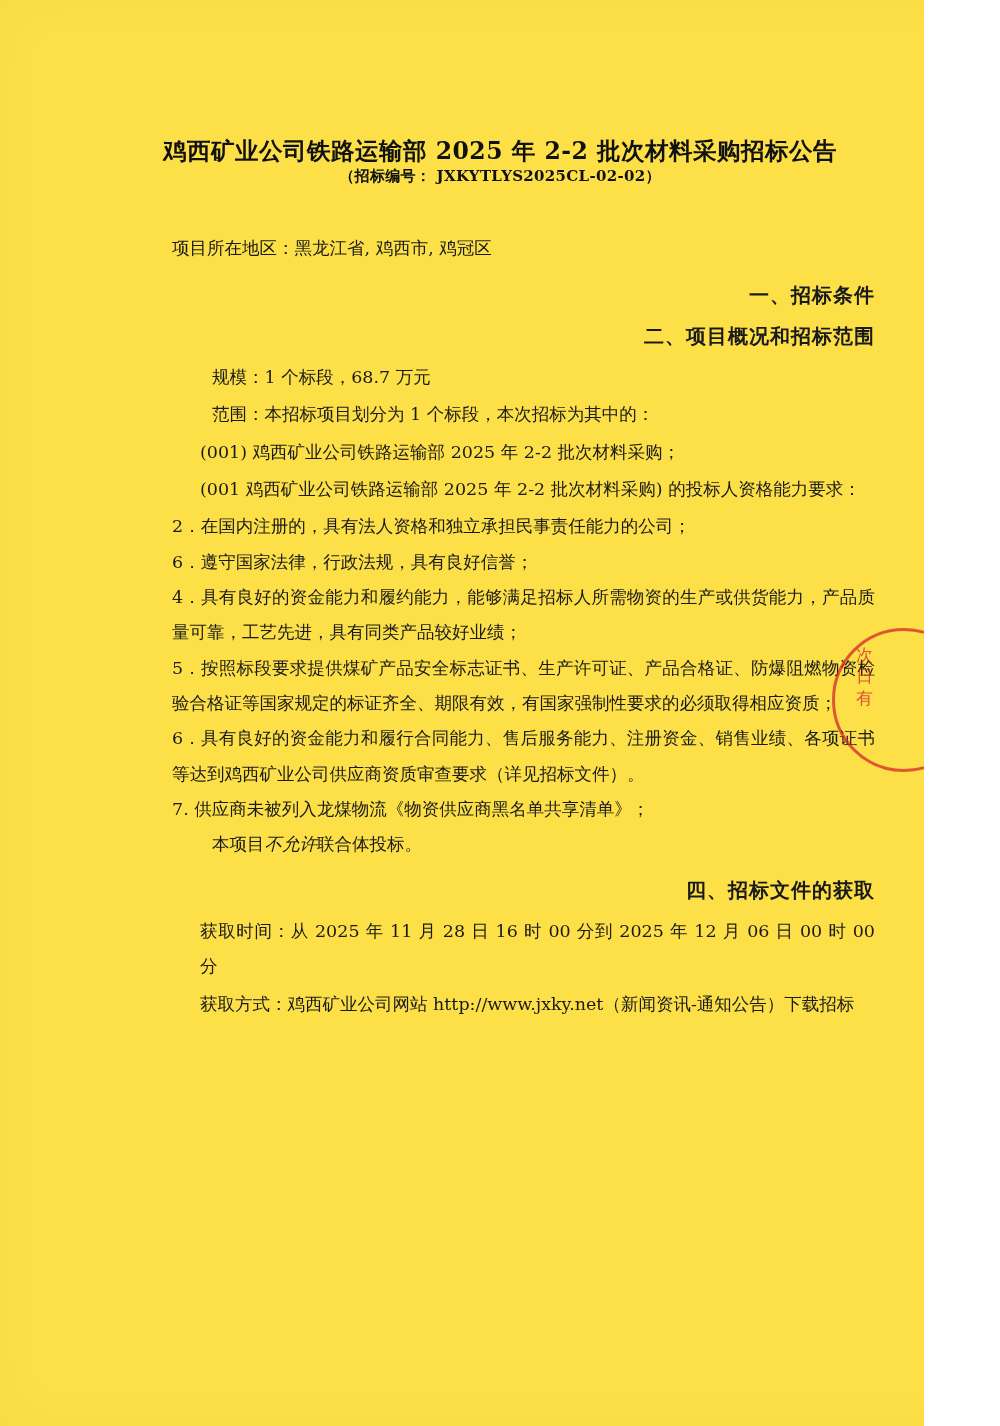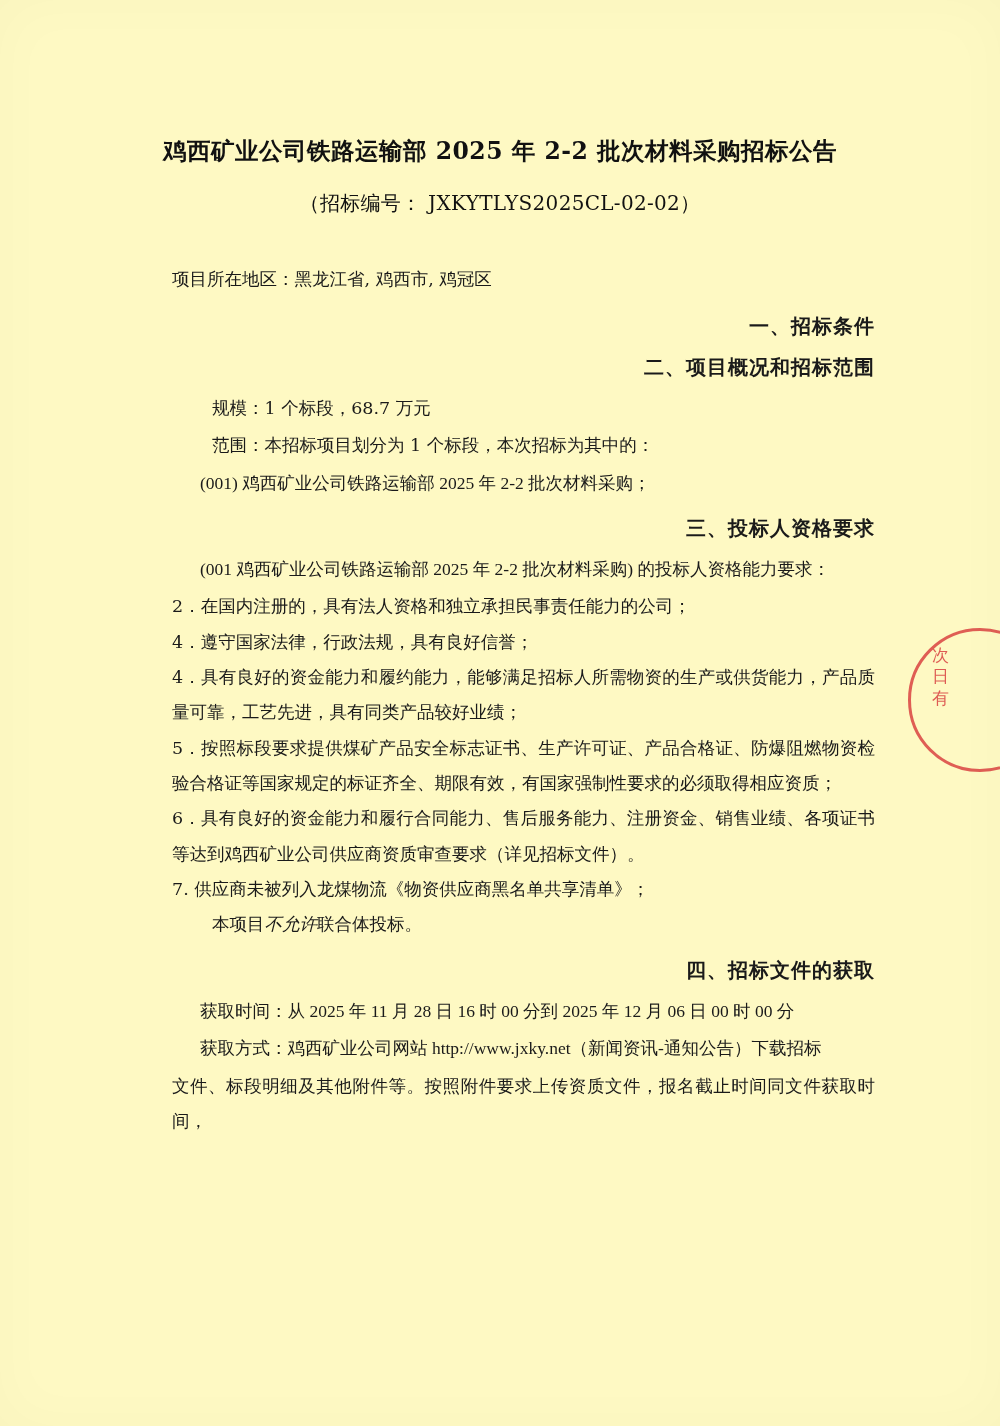--- a/index.html
+++ b/index.html
@@ -2,23 +2,23 @@
 <html><head>
 <meta charset="utf-8">
 <style>
   html, body {
     margin: 0;
     padding: 0;
     background: #ffffff;
   }
   .page {
     position: relative;
-    width: 1000px;
+    width: 924px;
     height: 1426px;
-    background: #fef9c3;
+    background: #fde047;
     font-family: "DejaVu Serif", "Liberation Serif", serif;
     color: #1a1a1a;
     overflow: hidden;
   }
   .content {
     position: absolute;
     left: 0;
     top: 0;
     width: 1000px;
     height: 1426px;
@@ -28,23 +28,22 @@
   .title {
     text-align: center;
     font-size: 23.5px;
     font-weight: 700;
     letter-spacing: 0.5px;
     margin-top: 135px;
     color: #111;
   }
   .subtitle {
     text-align: center;
-    font-size: 20px;
-    font-weight: 400;
-    margin-top: 23px;
+    font-size: 15px;
+    font-weight: 700;
     color: #111;
     letter-spacing: 0.3px;
   }
 
   .body-area {
     margin-top: 48px;
     padding-left: 172px;
     padding-right: 125px;
   }
 
@@ -76,21 +75,20 @@
     margin-bottom: 2px;
   }
   .indent2 {
     text-indent: 36px;
   }
   .indent-sub {
     padding-left: 40px;
   }
   .indent-sub2 {
     padding-left: 28px;
-    font-family: Liberation Serif, serif;
   }
   .list-item {
     font-size: 17.5px;
     line-height: 2.02;
     text-align: justify;
     text-justify: inter-ideograph;
   }
   .italic-note {
     font-style: italic;
   }
@@ -147,36 +145,34 @@
 
       <p class="region-line">项目所在地区：黑龙江省, 鸡西市, 鸡冠区</p>
 
       <h2 class="sec-heading">一、招标条件</h2>
 
       <h2 class="sec-heading">二、项目概况和招标范围</h2>
       <p class="para indent-sub">规模：1 个标段，68.7 万元</p>
       <p class="para indent-sub">范围：本招标项目划分为 1 个标段，本次招标为其中的：</p>
       <p class="para indent-sub2">(001) 鸡西矿业公司铁路运输部 2025 年 2-2 批次材料采购；</p>
 
-      <h2 class="sec-heading">三、投标人资格要求</h2>
       <p class="para indent-sub2">(001 鸡西矿业公司铁路运输部 2025 年 2-2 批次材料采购) 的投标人资格能力要求：</p>
 
       <p class="list-item">2．在国内注册的，具有法人资格和独立承担民事责任能力的公司；</p>
-      <p class="list-item">4．遵守国家法律，行政法规，具有良好信誉；</p>
+      <p class="list-item">6．遵守国家法律，行政法规，具有良好信誉；</p>
       <p class="list-item">4．具有良好的资金能力和履约能力，能够满足招标人所需物资的生产或供货能力，产品质量可靠，工艺先进，具有同类产品较好业绩；</p>
       <p class="list-item">5．按照标段要求提供煤矿产品安全标志证书、生产许可证、产品合格证、防爆阻燃物资检验合格证等国家规定的标证齐全、期限有效，有国家强制性要求的必须取得相应资质；</p>
       <p class="list-item">6．具有良好的资金能力和履行合同能力、售后服务能力、注册资金、销售业绩、各项证书等达到鸡西矿业公司供应商资质审查要求（详见招标文件）。</p>
       <p class="list-item">7. 供应商未被列入龙煤物流《物资供应商黑名单共享清单》；</p>
 
       <p class="para indent-sub"><span>本项目</span><span class="italic-note">不允许</span><span>联合体投标。</span></p>
 
       <h2 class="sec-heading">四、招标文件的获取</h2>
       <p class="para indent-sub2">获取时间：从 2025 年 11 月 28 日 16 时 00 分到 2025 年 12 月 06 日 00 时 00 分</p>
       <p class="para indent-sub2">获取方式：鸡西矿业公司网站 http://www.jxky.net（新闻资讯-通知公告）下载招标</p>
-      <p class="para">文件、标段明细及其他附件等。按照附件要求上传资质文件，报名截止时间同文件获取时间，</p>
 
     </div>
   </div>
 
   <div class="seal"></div>
   <div class="seal-inner">
     <span>次</span>
     <span>日</span>
     <span>有</span>
   </div>

